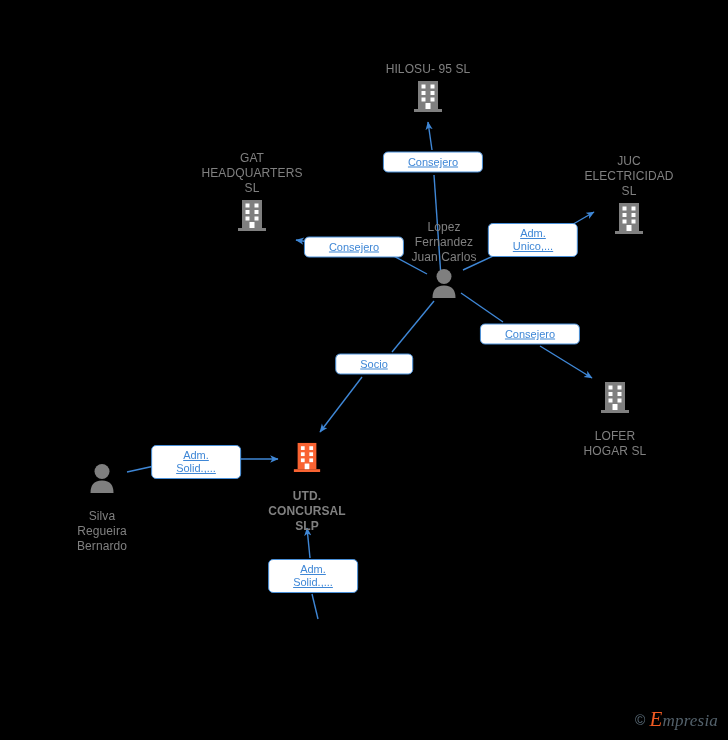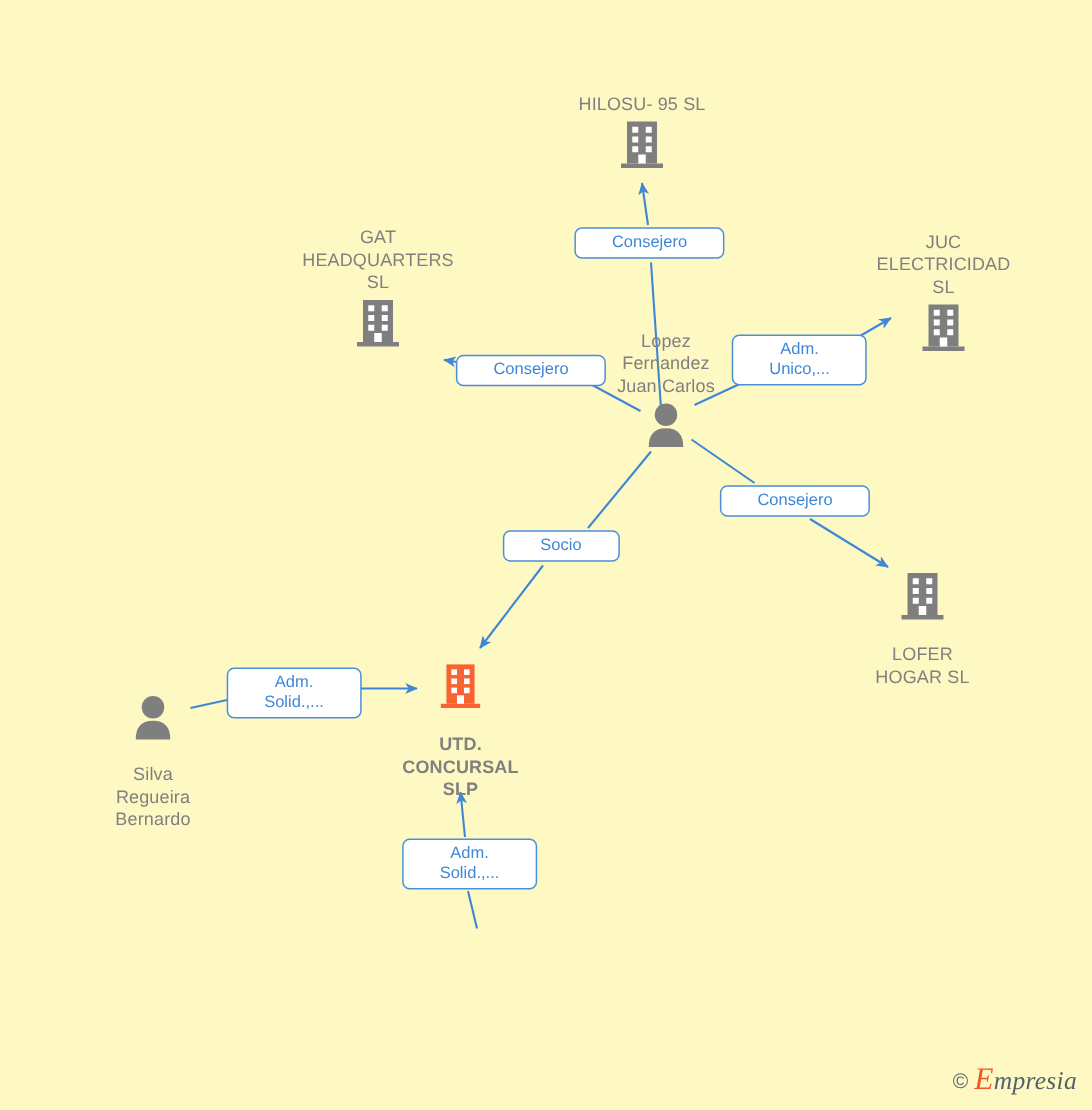--- a/index.html
+++ b/index.html
@@ -7,21 +7,21 @@
     padding: 0;
     background: #ffffff;
   }
   body {
     font-family: "Liberation Sans", sans-serif;
   }
   #graph-canvas {
     position: relative;
     width: 728px;
     height: 740px;
-    background: #fef9c3;
+    background: #000000;
     overflow: hidden;
   }
   #edge-layer {
     position: absolute;
     left: 0;
     top: 0;
     width: 728px;
     height: 740px;
   }
 
@@ -56,20 +56,21 @@
     background: #ffffff;
     border: 1px solid #4a90d9;
     border-radius: 5px;
     color: #3f87d6;
     font-size: 11px;
     line-height: 13px;
     text-align: center;
     padding: 3px 24px;
     white-space: pre-line;
     transform: translate(-50%, -50%);
+    text-decoration: underline;
   }
 
   
   #watermark {
     position: absolute;
     right: 10px;
     bottom: 8px;
     display: flex;
     align-items: center;
     gap: 4px;

